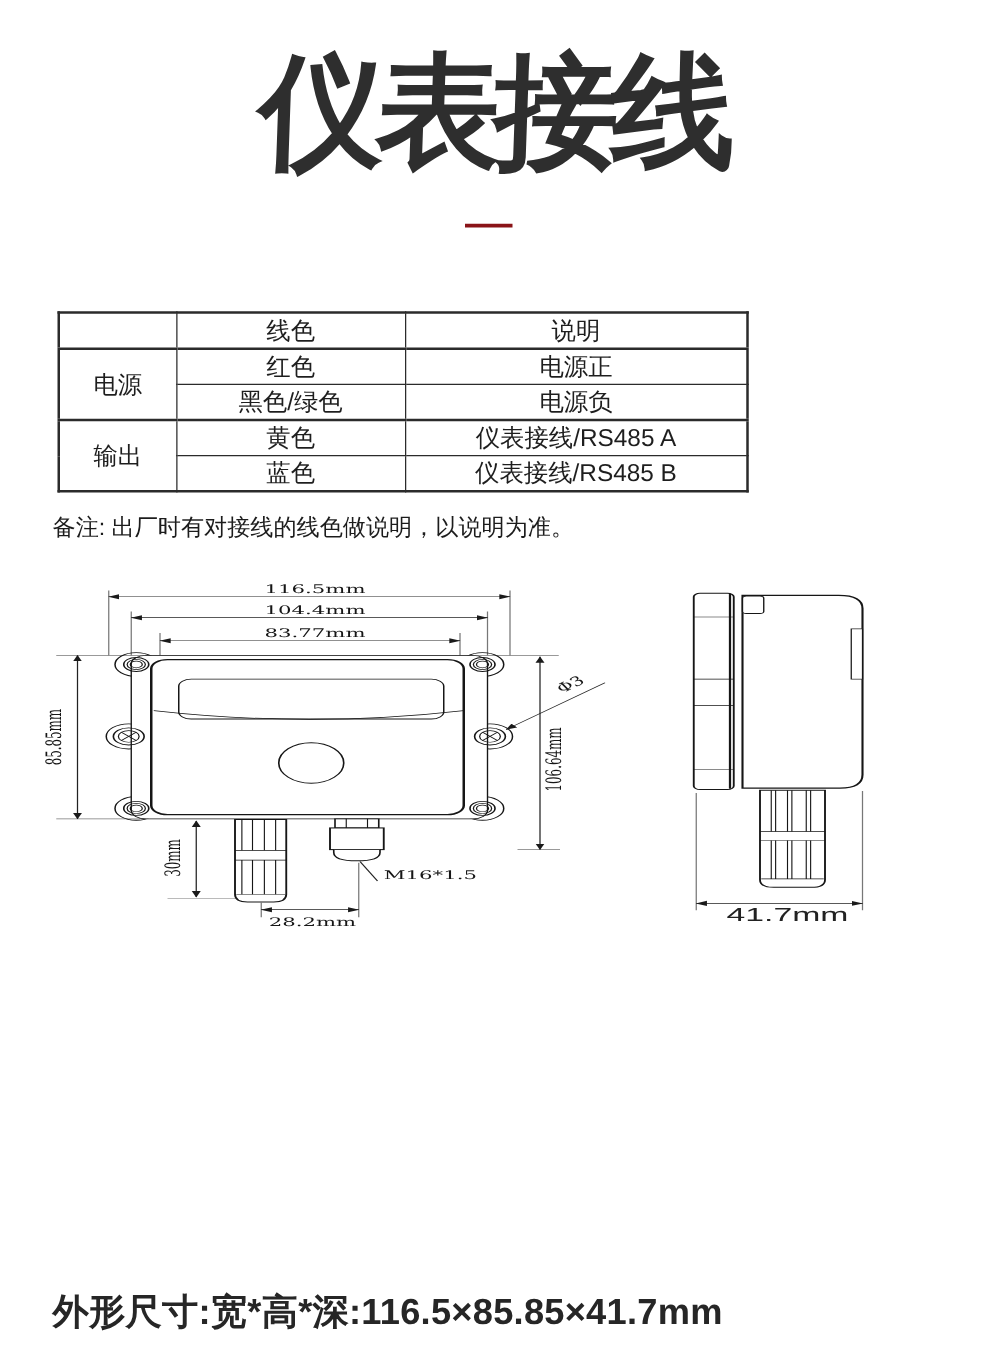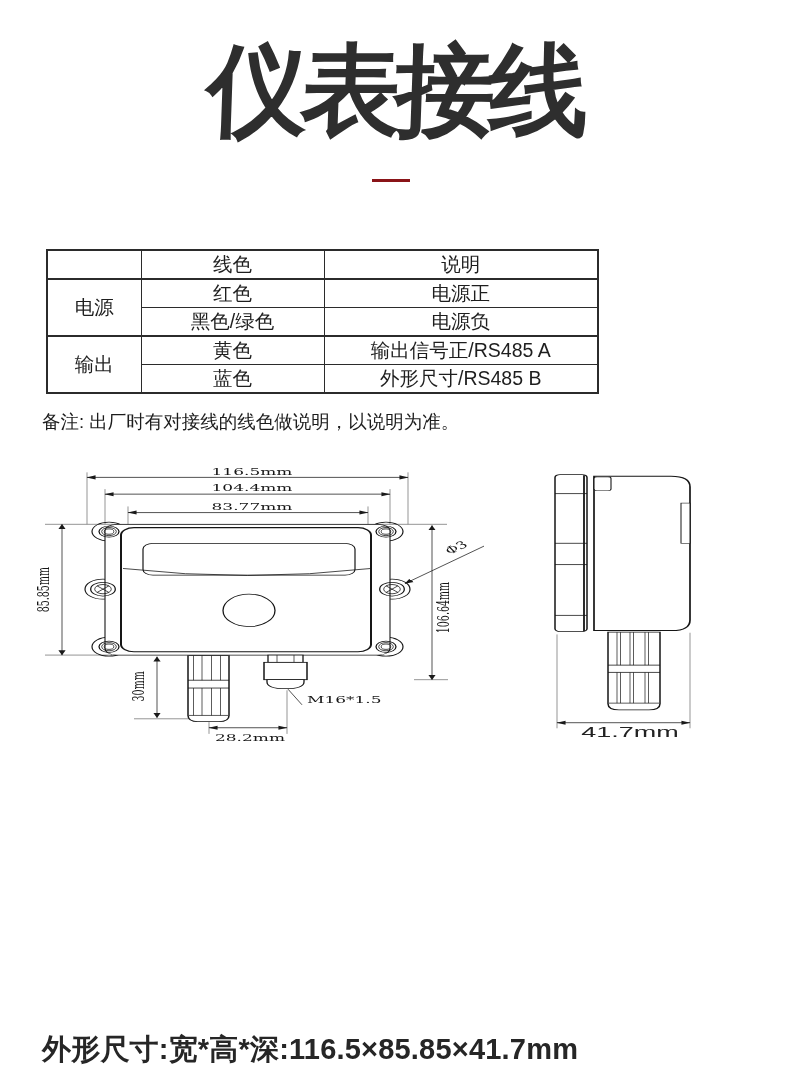--- a/index.html
+++ b/index.html
@@ -52,25 +52,25 @@
       <td>红色</td>
       <td>电源正</td>
     </tr>
     <tr>
       <td>黑色/绿色</td>
       <td>电源负</td>
     </tr>
     <tr class="tk">
       <td rowspan="2">输出</td>
       <td>黄色</td>
-      <td>输出信号正/RS485 A</td>
+      <td>仪表接线/RS485 A</td>
     </tr>
     <tr>
       <td>蓝色</td>
-      <td>外形尺寸/RS485 B</td>
+      <td>仪表接线/RS485 B</td>
     </tr>
   </tbody>
     </table>
 
   <div class="note">备注: 出厂时有对接线的线色做说明，以说明为准。</div>
 
   <svg class="drawing" width="790" height="570" viewBox="0 450 790 1020" preserveAspectRatio="none">
     <svg x="0" y="450" width="790" height="570" viewBox="0 450 790 570">
     <defs>
       <marker id="arr" viewBox="0 0 10 10" refX="9" refY="5" markerWidth="9.5" markerHeight="9.5" orient="auto-start-reverse">

